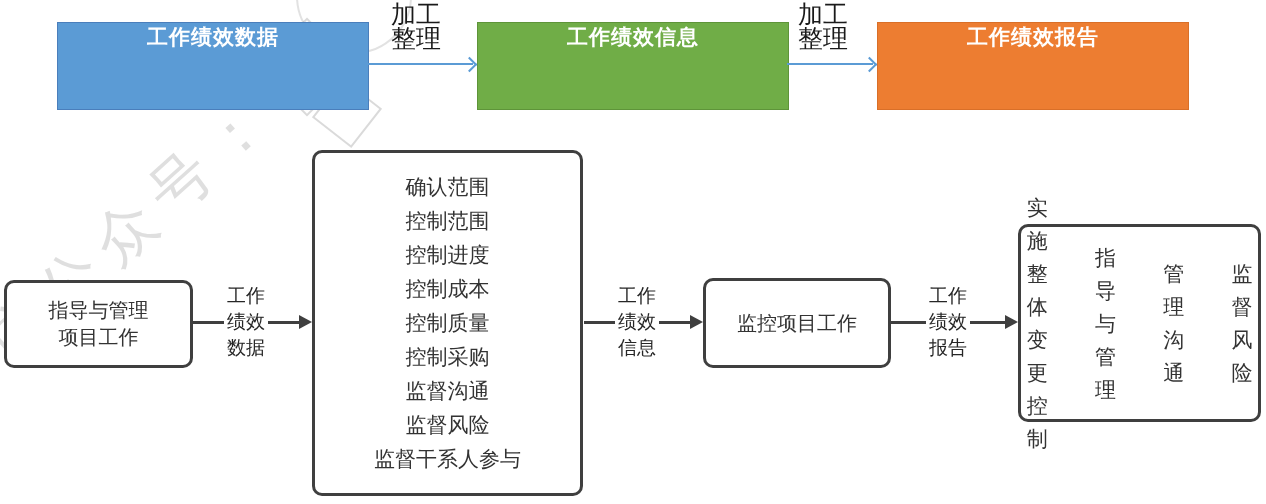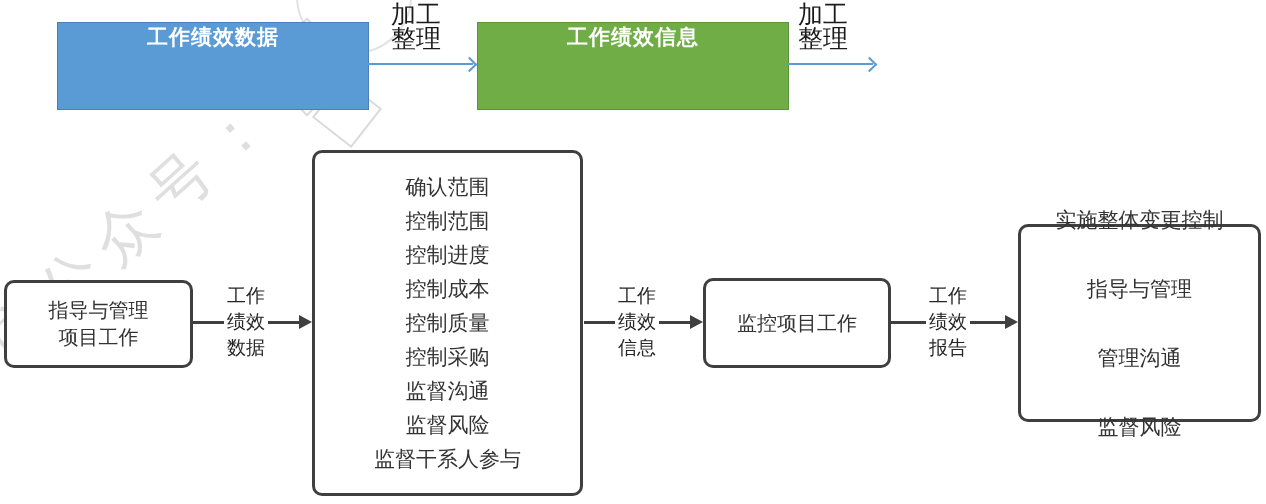--- a/index.html
+++ b/index.html
@@ -34,21 +34,21 @@
   .toplabel.l2{left:798px;}
   
   .gbox{
     position:absolute;box-sizing:border-box;border:3px solid #3f3f3f;border-radius:10px;
     background:#ffffff;color:#333333;display:flex;align-items:center;justify-content:center;
     text-align:center;
   }
   .gbox.src{left:4px;top:280px;width:189px;height:88px;font-size:20px;line-height:27px;white-space:pre-line;}
   .gbox.proc{left:312px;top:150px;width:271px;height:346px;flex-direction:column;font-size:21px;line-height:34px;}
   .gbox.mon{left:703px;top:278px;width:188px;height:90px;font-size:20px;}
-  .gbox.out{left:1018px;top:224px;width:243px;height:198px;flex-direction:column;font-size:21px;line-height:33px;gap:36px;}
+  .gbox.out{left:1018px;top:224px;width:243px;height:198px;flex-direction:row;font-size:21px;line-height:33px;gap:36px;}
   .proc-item,.out-item{width:100%;text-align:center;}
   
   .conn{
     position:absolute;top:277px;height:90px;display:flex;align-items:center;
   }
   .conn.cA{left:193px;width:119px;}
   .conn.cB{left:584px;width:119px;}
   .conn.cC{left:891px;width:127px;}
   .cline{flex:1 1 auto;height:3px;background:#3f3f3f;min-width:8px;}
   .clabel{
@@ -81,20 +81,23 @@
   <div class="wm-text">信公众号：</div>
   <div class="wm-shape wm-circle"></div>
   <div class="wm-shape wm-d1"></div>
   <div class="wm-shape wm-d2"></div>
 
   <div class="topbox blue">
     <span>工作绩效数据</span>
   </div>
   <div class="topbox green">
     <span>工作绩效信息</span>
+  </div>
+  <div class="topbox orange">
+    <span>工作绩效报告</span>
   </div>
 
   <div class="toparrow-line a1"></div>
   <span class="chev c1"></span>
   <div class="toplabel l1">加工
 整理</div>
 
   <div class="toparrow-line a2"></div>
   <span class="chev c2"></span>
   <div class="toplabel l2">加工

